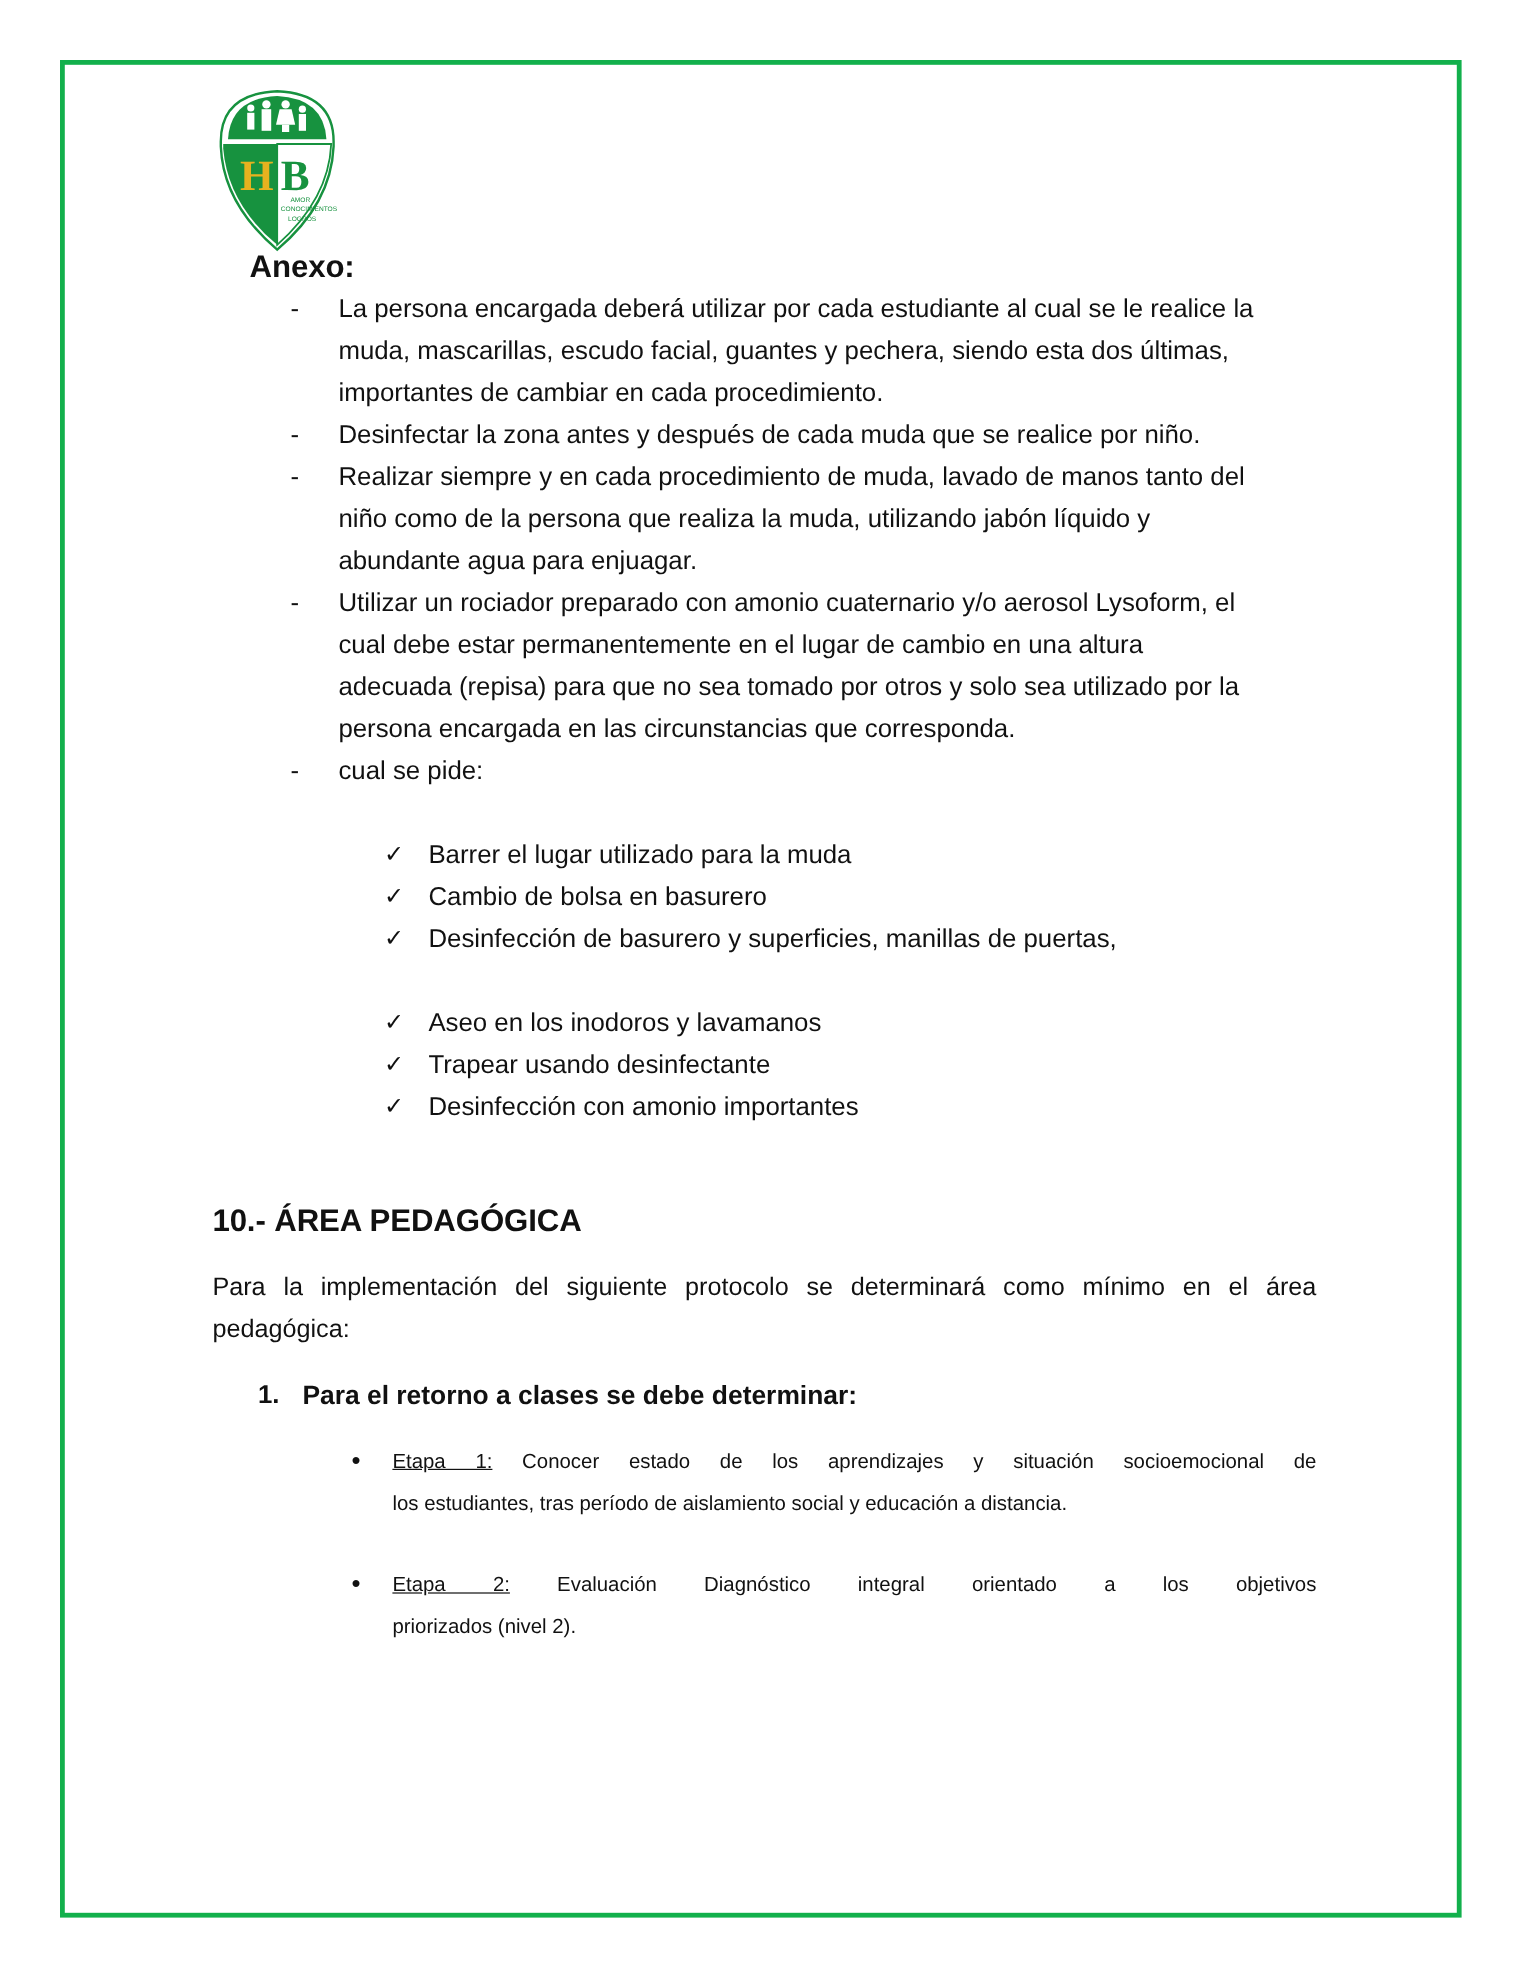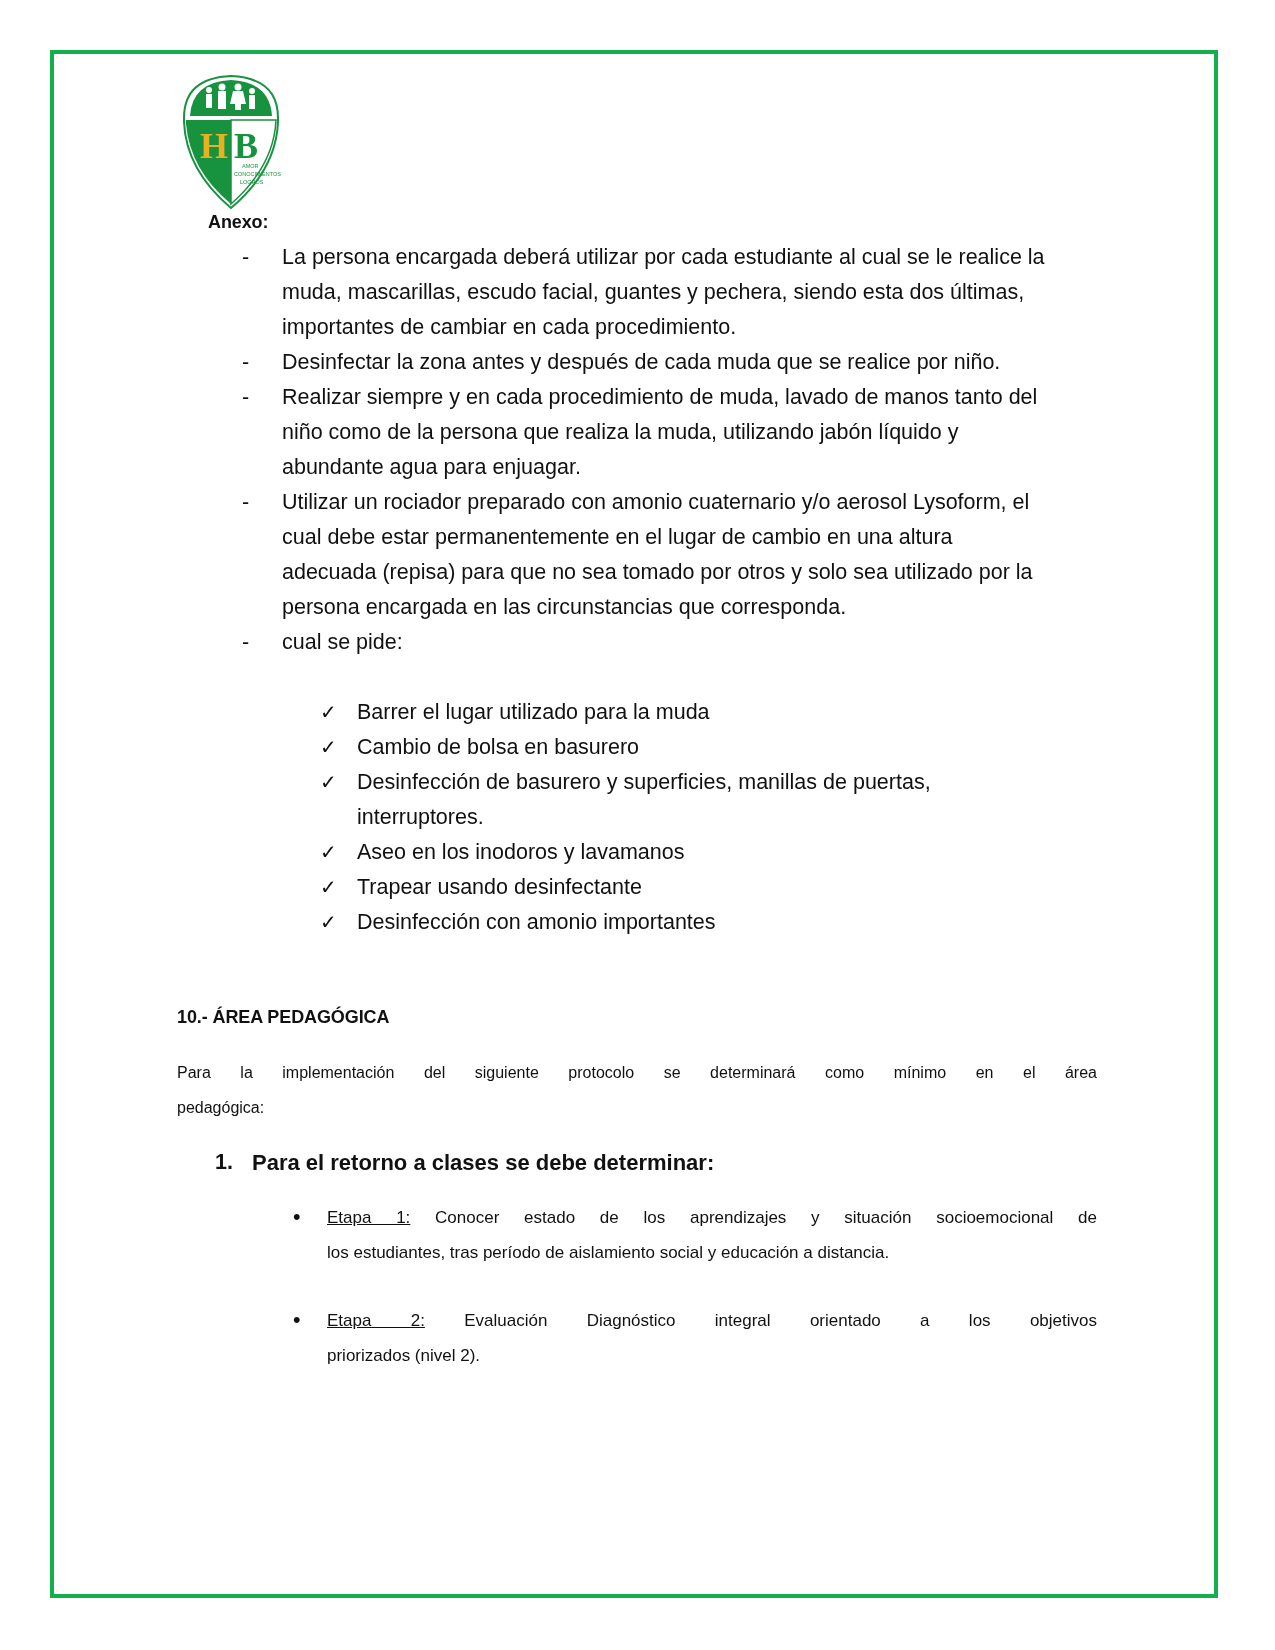--- a/index.html
+++ b/index.html
@@ -1,29 +1,29 @@
 <!DOCTYPE html>
 <html><head>
   <meta charset="utf-8">
   <style>
     html, body { margin: 0; padding: 0; background: #ffffff; }
     body { width: 1275px; height: 1650px; position: relative; overflow: hidden;
       font-family: "Liberation Sans", "DejaVu Sans", sans-serif; color: #111; }
     .frame { position: absolute; left: 50px; top: 50px; width: 1168px; height: 1548px;
       border: 4px solid #12b04c; box-sizing: border-box; }
     .logo { position: absolute; left: 176px; top: 70px; width: 110px; height: 140px; }
-    .txt { position: absolute; font-size: 18px; line-height: 35px; letter-spacing: -0.1px; }
+    .txt { position: absolute; font-size: 26px; line-height: 35px; letter-spacing: -0.1px; }
     .bold { font-weight: bold; }
     .annex-title { left: 208px; top: 205px; }
     .dash { position: absolute; left: 242px; font-size: 21.5px; line-height: 35px; }
     .dash-text { position: absolute; left: 282px; width: 820px; font-size: 21.5px; line-height: 35px; }
     .check { position: absolute; left: 320px; font-size: 20px; line-height: 35px; }
     .check-text { position: absolute; left: 357px; width: 740px; font-size: 21.5px; line-height: 35px; }
     .sec-title { left: 177px; top: 1000px; }
-    .intro { position: absolute; left: 177px; top: 1055px; width: 920px; font-size: 16px; line-height: 35px; text-align: justify; text-align-last: left; }
+    .intro { position: absolute; left: 177px; top: 1055px; width: 920px; font-size: 21px; line-height: 35px; text-align: justify; text-align-last: left; }
     .intro .l1 { display: block; text-align: justify; text-align-last: justify; }
     .num { position: absolute; left: 215px; top: 1145px; font-size: 21.5px; line-height: 35px; font-weight: bold; }
     .num-text { position: absolute; left: 252px; top: 1145px; font-size: 22px; line-height: 35px; font-weight: bold; }
     .bullet { position: absolute; left: 293px; font-size: 21.5px; line-height: 35px; }
     .bullet-text { position: absolute; left: 327px; width: 770px; font-size: 17px; line-height: 35px; text-align: justify; }
     .bullet-text .l1 { display: block; text-align: justify; text-align-last: justify; }
     .u { text-decoration: underline; }
   </style>
 </head>
 <body>
@@ -94,21 +94,20 @@
     <div class="check-text" style="top: 695px;">
       <div>Barrer el lugar utilizado para la muda</div>
     </div>
     <div class="check" style="top: 730px;">✓</div>
     <div class="check-text" style="top: 730px;">
       <div>Cambio de bolsa en basurero</div>
     </div>
     <div class="check" style="top: 765px;">✓</div>
     <div class="check-text" style="top: 765px;">
       <div>Desinfección de basurero y superficies, manillas de puertas,</div>
-      <div>interruptores.</div>
     </div>
     <div class="check" style="top: 835px;">✓</div>
     <div class="check-text" style="top: 835px;">
       <div>Aseo en los inodoros y lavamanos</div>
     </div>
     <div class="check" style="top: 870px;">✓</div>
     <div class="check-text" style="top: 870px;">
       <div>Trapear usando desinfectante</div>
     </div>
     <div class="check" style="top: 905px;">✓</div>

